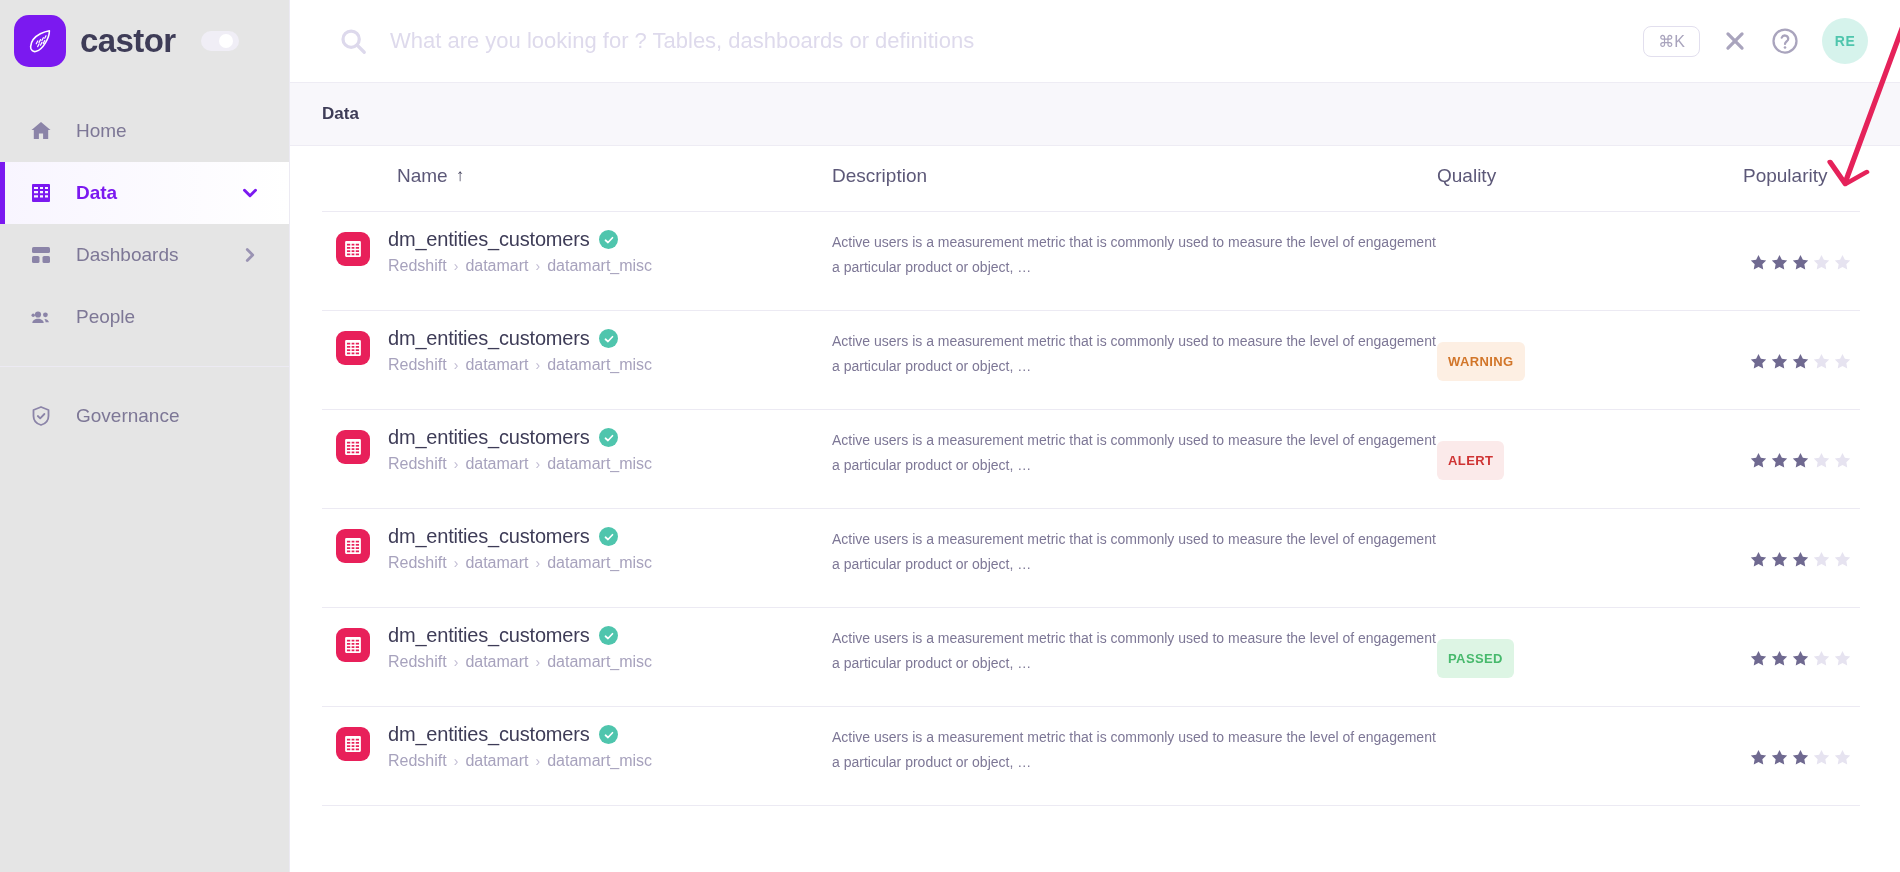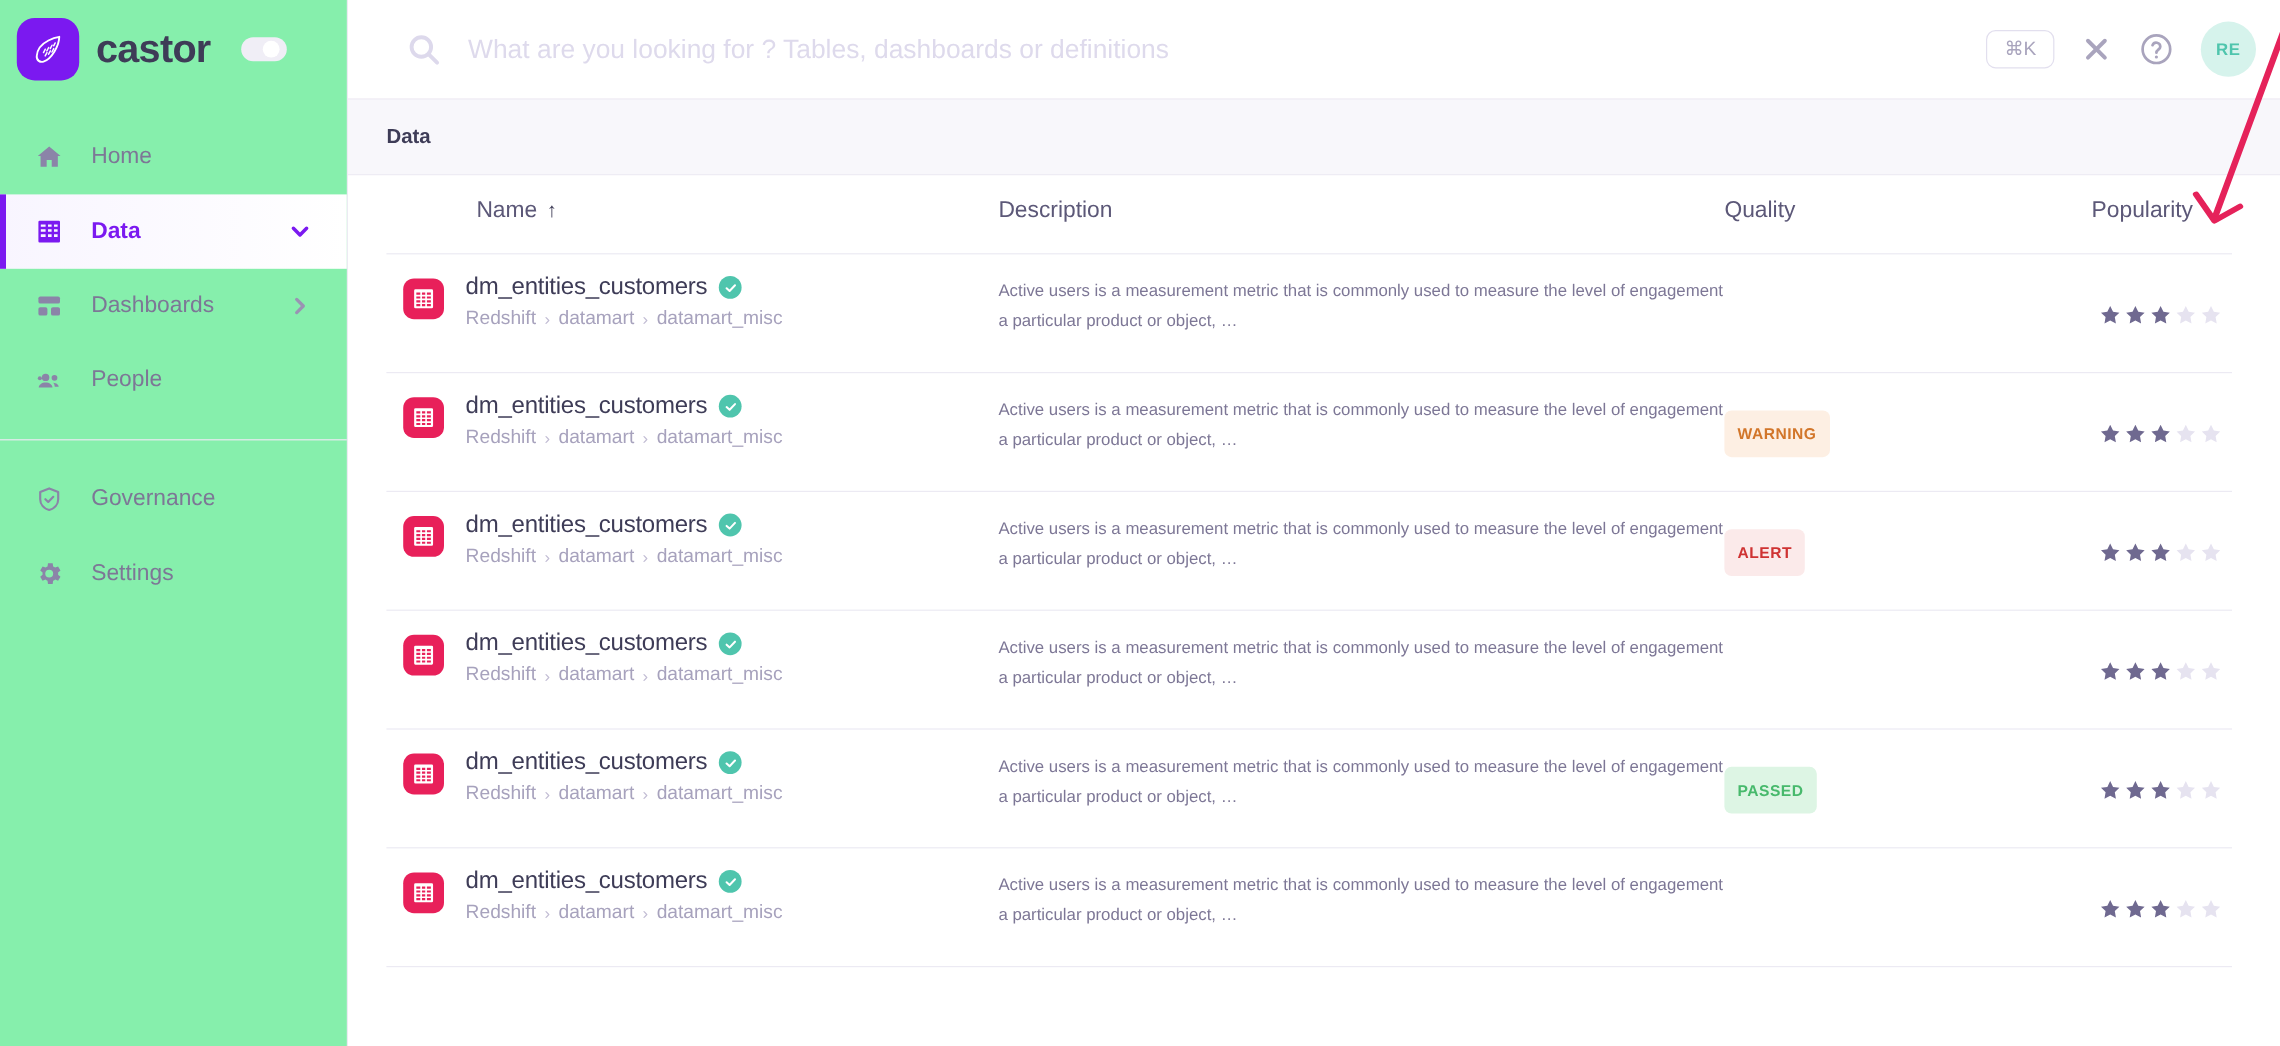--- a/index.html
+++ b/index.html
@@ -7,21 +7,21 @@
     width: 1900px; height: 872px;
     background: #ffffff;
     font-family: "Liberation Sans", sans-serif;
     overflow: hidden;
   }
   #app { position: relative; width: 1900px; height: 872px; display: flex; }
 
   
   .sidebar {
     width: 290px; height: 872px;
-    background: #86efac;
+    background: #e5e5e5;
     border-right: 1px solid #eceaf3;
     flex-shrink: 0;
     position: relative;
   }
   .brand {
     height: 82px; display: flex; align-items: center; padding-left: 14px; gap: 14px;
   }
   .logo-tile {
     width: 52px; height: 52px; border-radius: 15px;
     background: #7B19F0;
@@ -61,21 +61,21 @@
     position: absolute; right: 28px; top: 50%; transform: translateY(-50%);
     display: flex; align-items: center; color: #9a93b3;
   }
   .nav-chevron.open { color: #7B19F0; }
 
   
   .main { flex: 1; height: 872px; position: relative; display: flex; flex-direction: column; min-width: 0; }
 
   .topbar {
     height: 82px; display: flex; align-items: center; flex-shrink: 0;
-    background: #ffffff; padding: 0 20px 0 0;
+    background: #ffffff; padding: 0 32px 0 0;
   }
   .search-wrap { flex: 1; display: flex; align-items: center; gap: 22px; padding-left: 48px; min-width: 0; }
   .search-icon { color: #ddd9ec; display: flex; flex-shrink: 0; }
   .search-input {
     border: none; outline: none; background: transparent;
     font-family: "Liberation Sans", sans-serif;
     font-size: 22px; color: #4a4566; width: 100%;
   }
   .search-input::placeholder { color: #dedaec; }
   .topbar-right { display: flex; align-items: center; gap: 22px; flex-shrink: 0; }
@@ -231,28 +231,20 @@
       <div class="nav-item">
         <span class="nav-ico">
           <svg width="24" height="24" viewBox="0 0 24 24" fill="none" stroke="currentColor" stroke-width="1.8" stroke-linecap="round" stroke-linejoin="round">
             <path d="M12 3l7.5 3v6c0 4.3-3.1 7.8-7.5 9-4.4-1.2-7.5-4.7-7.5-9V6L12 3z"></path>
             <polyline points="8.8 12 11.2 14.3 15.4 10"></polyline>
           </svg>
         </span>
         <span class="nav-label">Governance</span>
       </div>
 
-      <div class="nav-item">
-        <span class="nav-ico">
-          <svg width="24" height="24" viewBox="0 0 24 24" fill="currentColor">
-            <path d="M19.4 13a7.6 7.6 0 000-2l2-1.6-2-3.4-2.4 1a7.6 7.6 0 00-1.7-1l-.4-2.6h-3.9l-.4 2.6c-.6.2-1.2.6-1.7 1l-2.4-1-2 3.4 2 1.6a7.6 7.6 0 000 2l-2 1.6 2 3.4 2.4-1c.5.4 1.1.8 1.7 1l.4 2.6h3.9l.4-2.6c.6-.2 1.2-.6 1.7-1l2.4 1 2-3.4-2-1.6zM12 15.3A3.3 3.3 0 1112 8.7a3.3 3.3 0 010 6.6z"></path>
-          </svg>
-        </span>
-        <span class="nav-label">Settings</span>
-      </div>
     </nav>
   </aside>
 
   <section class="main">
 
     <header class="topbar">
       <div class="search-wrap">
         <span class="search-icon">
           <svg width="30" height="30" viewBox="0 0 24 24" fill="none" stroke="currentColor" stroke-width="2.6" stroke-linecap="round">
             <circle cx="10.5" cy="10.5" r="6.5"></circle>

